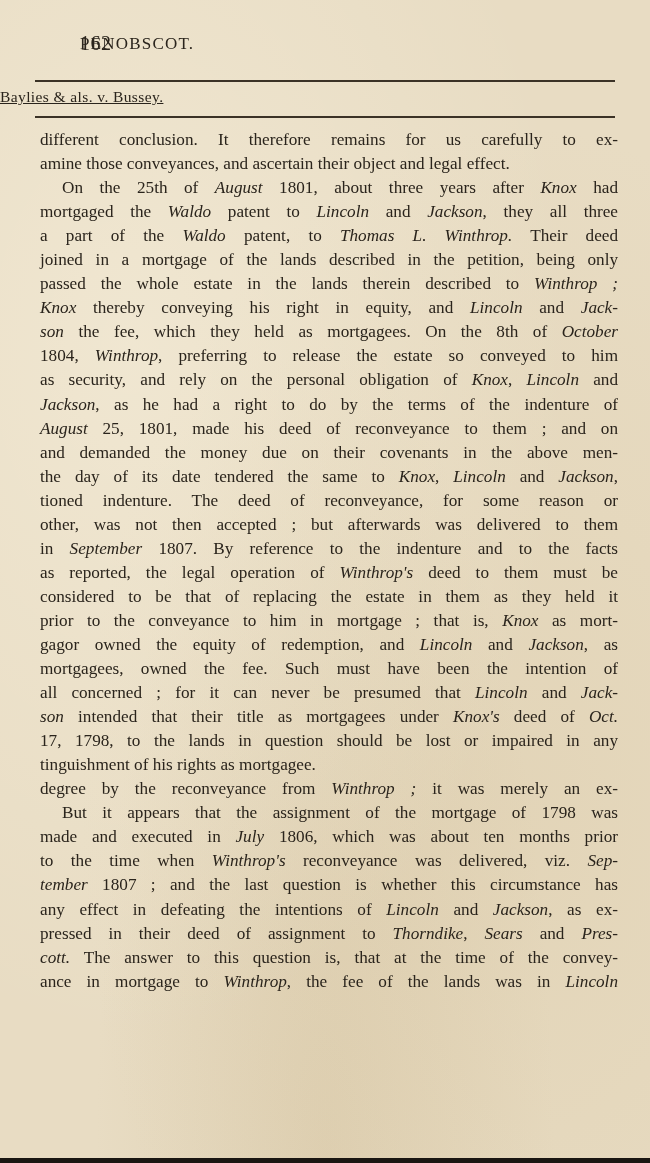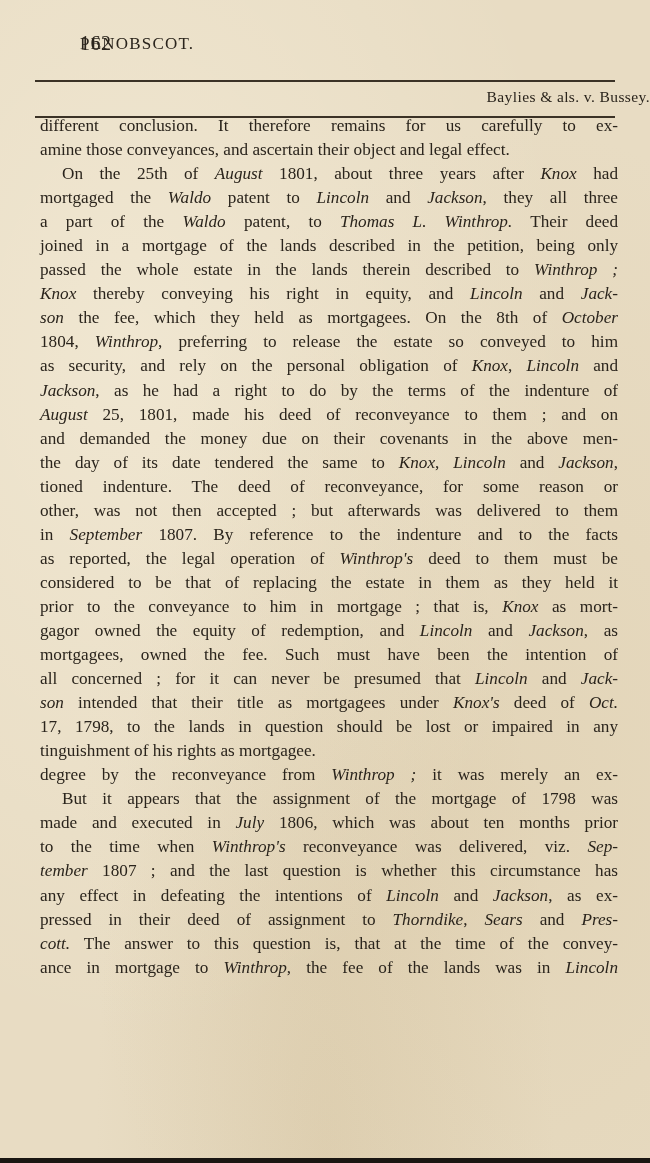--- a/index.html
+++ b/index.html
@@ -15,22 +15,22 @@
     position: relative;
   }
   .page { position: absolute; left: 0; top: 0; width: 650px; height: 1158px; }
   .bottom-edge { position: absolute; left: 0; bottom: 0; width: 650px; height: 5px; background: #1a1612; }
   .running-head { position: absolute; top: 32px; left: 40px; width: 580px; height: 24px; margin-left: 40px; }
   .page-number { position: absolute; left: 0; top: 0; font-size: 20px; letter-spacing: 0.5px; }
   .section-title { position: absolute; left: 0; width: 100%; top: 2px; text-align: left; font-size: 17px; letter-spacing: 1.2px; }
   .rule { position: absolute; left: 35px; width: 580px; height: 1.5px; background: #3b3226; }
   .rule.top { top: 80px; }
   .rule.bottom { top: 116px; }
-  .case-title { position: absolute; top: 88px; left: 0; width: 650px; text-align: right; font-size: 15.5px; letter-spacing: 0.4px; }
-  .body-text { position: absolute; top: 114px; left: 40px; width: 578px; }
+  .case-title { position: absolute; top: 88px; left: 0; width: 650px; text-align: left; font-size: 15.5px; letter-spacing: 0.4px; text-decoration: underline; }
+  .body-text { position: absolute; top: 128px; left: 40px; width: 578px; }
   .line {
     display: block; height: 24.05px; line-height: 24.05px;
     font-size: 17.2px; white-space: nowrap;
     text-align: justify; text-align-last: justify;
   }
   .line.last { text-align-last: left; }
   .line.indent { padding-left: 22px; }
   .line .it { font-style: italic; }
 </style>
 </head>

